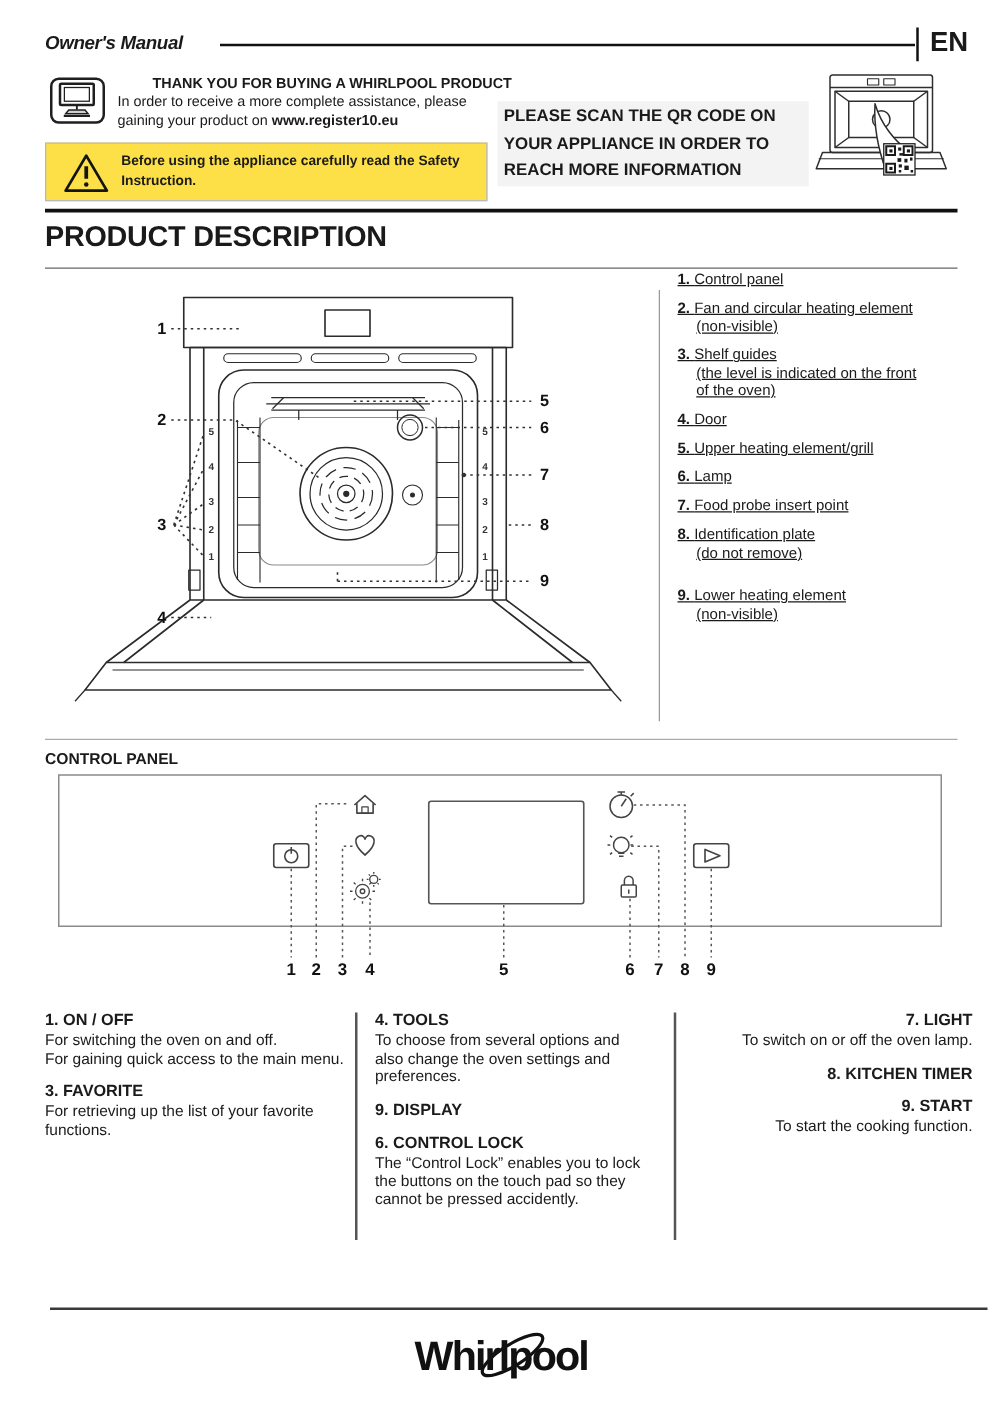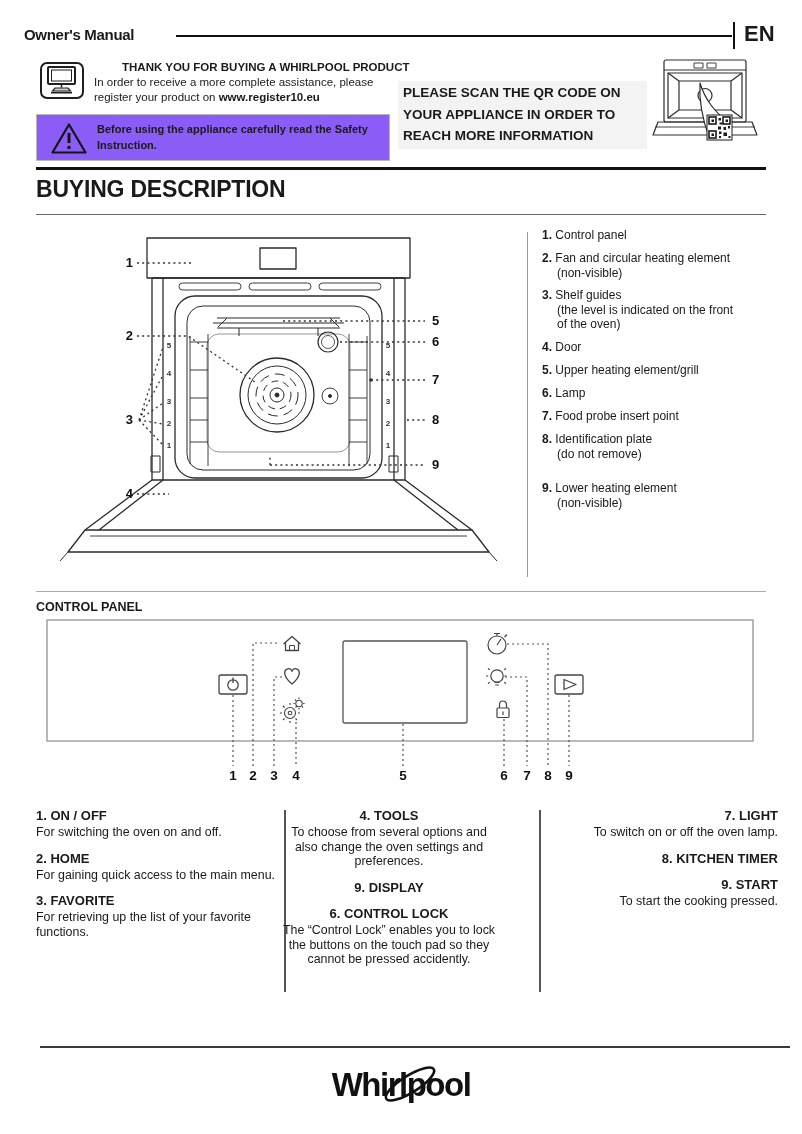--- a/index.html
+++ b/index.html
@@ -4,32 +4,32 @@
 <style>
   * { margin:0; padding:0; box-sizing:border-box; }
   html,body { background:#fff; }
   body { font-family:"Liberation Sans", sans-serif; color:#1a1a1a; }
   .page { position:relative; width:802px; height:1134px; background:#ffffff; overflow:hidden; }
   .abs { position:absolute; }
   .rule { position:absolute; background:#111; }
   .bold { font-weight:bold; }
   svg text { font-family:"Liberation Sans", sans-serif; }
 
-  .owners-manual { left:24px; top:26px; font-size:15px; font-weight:bold; letter-spacing:-0.3px; }
+  .owners-manual { left:36px; top:26px; font-size:15px; font-weight:bold; font-style:italic; letter-spacing:-0.3px; }
   .lang-code { left:744px; top:21px; font-size:22px; font-weight:bold; }
 
   .monitor-box { left:40px; top:62px; width:44px; height:37px; border:2.5px solid #1f1f1f; border-radius:7px; }
   .thankyou { left:94px; top:60px; width:330px; font-size:11.5px; line-height:1.32; }
   .thankyou .title { font-weight:bold;margin-left:28px; }
-  .warn-box { left:36px; top:114px; width:354px; height:47px; background:#8b5cf6; border:1px solid #b9b9b9; }
+  .warn-box { left:36px; top:114px; width:354px; height:47px; background:#fde047; border:1px solid #b9b9b9; }
   .warn-text { position:absolute; left:60px; top:7px; font-size:11px; font-weight:bold; line-height:1.45; }
   .qr-note { left:398px; top:81px; width:249px; height:68px; background:#f3f3f3; font-size:13.5px; font-weight:bold; line-height:1.6; padding:1px 5px; }
 
   .pd-title { left:36px; top:176px; font-size:23px; font-weight:bold; letter-spacing:-0.2px; }
-  .parts-list { left:542px; top:228px; width:252px; font-size:12px; line-height:1.22; }
+  .parts-list { left:542px; top:216px; width:252px; font-size:12px; line-height:1.22;text-decoration:underline; }
   .part-item { margin-bottom:8.5px; }
   .part-item .num { font-weight:bold; }
   .part-note { padding-left:15px; font-size:12px; line-height:1.18; }
 
   .cp-title { left:36px; top:600px; font-size:12.5px; font-weight:bold; }
 
   .fn-col { position:absolute; top:808px; }
   .fn-col h4 { font-size:13px; margin:11px 0 2px 0; }
   .fn-col h4:first-child { margin-top:0; }
   .fn-col p { font-size:12.4px; line-height:1.18; }
@@ -52,21 +52,21 @@
         <rect x="9.5" y="6" width="20" height="11" stroke-width="1"></rect>
         <path d="M19.5 20 V 23.5" stroke-width="1.5"></path>
         <path d="M13 24 H 26 L 28.5 27 H 10.5 Z" stroke-width="1.2" fill="#cfcfcf"></path>
         <path d="M9 28.7 H 30" stroke-width="1.6"></path>
       </g>
     </svg>
   </div>
   <div class="abs thankyou">
     <div class="title">THANK YOU FOR BUYING A WHIRLPOOL PRODUCT</div>
     <div>In order to receive a more complete assistance, please</div>
-    <div><span>register your product on </span><span class="bold">www.register10.eu</span></div>
+    <div><span>gaining your product on </span><span class="bold">www.register10.eu</span></div>
   </div>
 
   <div class="abs warn-box">
     <svg class="abs" style="left:13px; top:7px;" width="38" height="33" viewBox="0 0 38 33">
       <path d="M19 2.5 L35.5 30.5 H2.5 Z" fill="none" stroke="#141414" stroke-width="2.2" stroke-linejoin="round"></path>
       <line x1="19" y1="11" x2="19" y2="21" stroke="#141414" stroke-width="3"></line>
       <circle cx="19" cy="25.5" r="1.8" fill="#141414"></circle>
     </svg>
     <div class="warn-text">
       <div>Before using the appliance carefully read the Safety</div>
@@ -112,21 +112,21 @@
           <rect x="21" y="11" width="2" height="2.5"></rect>
           <rect x="12" y="16.5" width="2.5" height="2.5"></rect>
         <rect x="16.5" y="17.5" width="3.5" height="3.5"></rect>
           <rect x="12" y="21" width="2" height="2"></rect>
           <rect x="21.5" y="21" width="2" height="2"></rect>
       </g>
     </g>
   </svg>
 
   <div class="rule" style="left:36px; top:167px; width:730px; height:3px;"></div>
-  <div class="abs pd-title">BUYING DESCRIPTION</div>
+  <div class="abs pd-title">PRODUCT DESCRIPTION</div>
   <div class="rule" style="left:36px; top:214px; width:730px; height:1px; background:#666;"></div>
 
   <svg class="abs" style="left:27px; top:230px;" width="500" height="352" viewBox="0 0 500 352">
     <g stroke="#2b2b2b" stroke-width="1.3" fill="none" stroke-linejoin="round">
       <rect x="120" y="8" width="263" height="40"></rect>
       <rect x="233" y="18" width="36" height="21"></rect>
       <rect x="125" y="48" width="253" height="202"></rect>
       <line x1="136" y1="48" x2="136" y2="250"></line>
       <line x1="367" y1="48" x2="367" y2="250"></line>
       <rect x="152" y="53" width="62" height="7" rx="3.5" stroke-width="0.9"></rect>
@@ -297,40 +297,39 @@
       <text x="464" y="182">6</text>
       <text x="487" y="182">7</text>
       <text x="508" y="182">8</text>
       <text x="529" y="182">9</text>
     </g>
   </svg>
 
   <div class="fn-col" style="left:36px; width:243px;">
     <h4>1. ON / OFF</h4>
     <p>For switching the oven on and off.</p>
-    <h4>2. HOME</h4>
     <p>For gaining quick access to the main menu.</p>
     <h4>3. FAVORITE</h4>
     <p>For retrieving up the list of your favorite functions.</p>
   </div>
   <div class="col-sep" style="left:284px; top:810px; height:182px;"></div>
-  <div class="fn-col" style="left:280px; width:218px;text-align:center;">
+  <div class="fn-col" style="left:300px; width:218px;">
     <h4>4. TOOLS</h4>
     <p>To choose from several options and also change the oven settings and preferences.</p>
     <h4>9. DISPLAY</h4>
     <h4>6. CONTROL LOCK</h4>
     <p>The “Control Lock” enables you to lock the buttons on the touch pad so they cannot be pressed accidently.</p>
   </div>
   <div class="col-sep" style="left:539px; top:810px; height:182px;"></div>
   <div class="fn-col" style="left:532px; width:246px;text-align:right;">
     <h4>7. LIGHT</h4>
     <p>To switch on or off the oven lamp.</p>
     <h4>8. KITCHEN TIMER</h4>
     <h4>9. START</h4>
-    <p>To start the cooking pressed.</p>
+    <p>To start the cooking function.</p>
   </div>
 
   <div class="rule" style="left:40px; top:1046px; width:750px; height:2px; background:#3a3a3a;"></div>
   <svg class="abs" style="left:316px; top:1056px;" width="170" height="58" viewBox="0 0 170 58">
     <text x="85" y="40" text-anchor="middle" font-size="33" font-weight="bold" letter-spacing="-1.5" fill="#111">Whirlpool</text>
     <g transform="translate(94,28) rotate(-32)">
       <ellipse cx="0" cy="0" rx="28" ry="8.5" fill="none" stroke="#111" stroke-width="2.6"></ellipse>
     </g>
   </svg>
 

